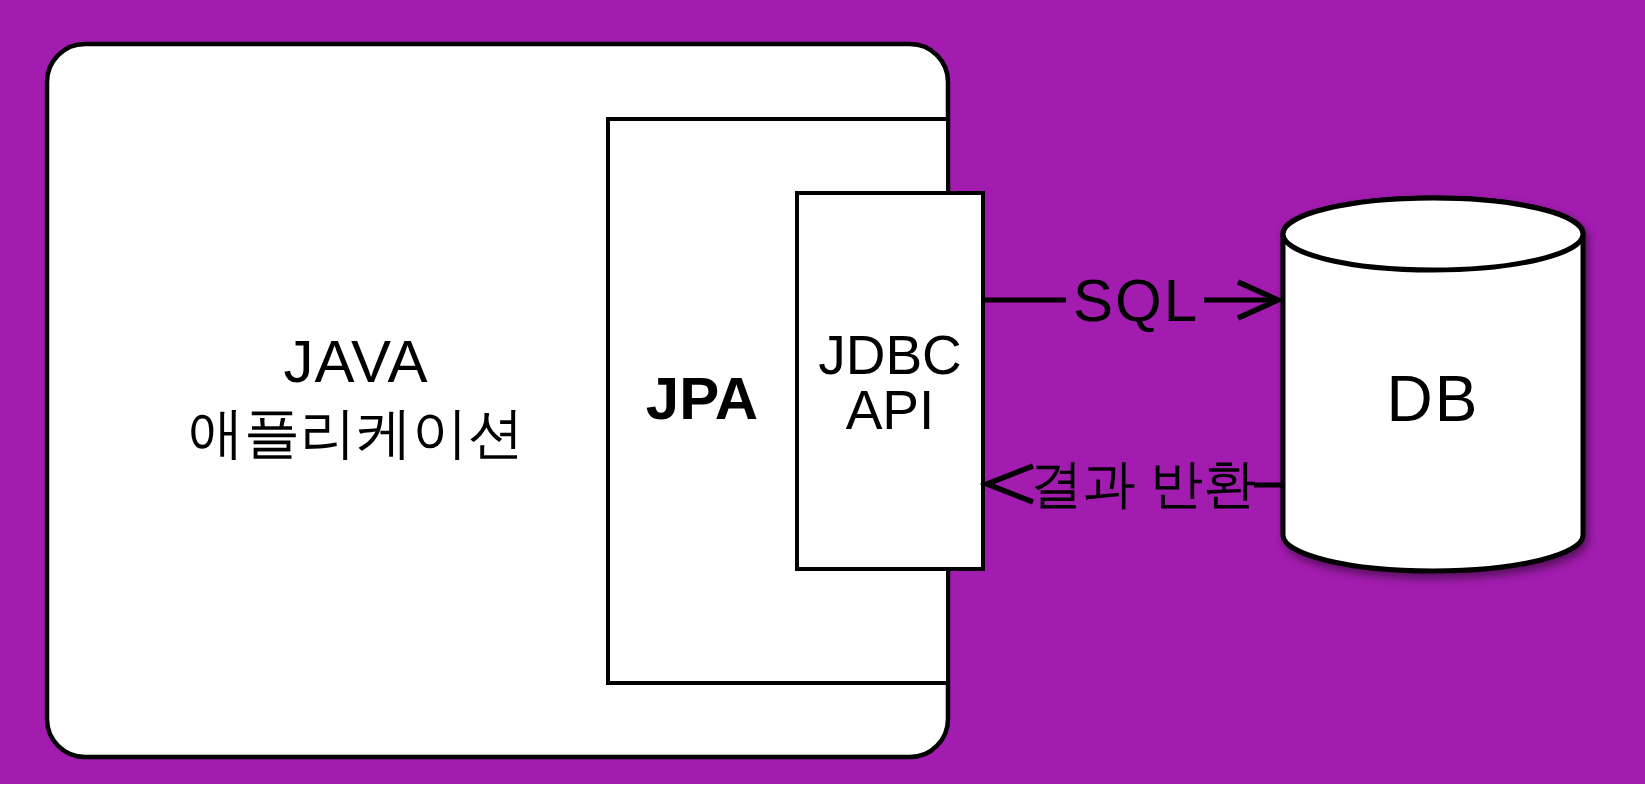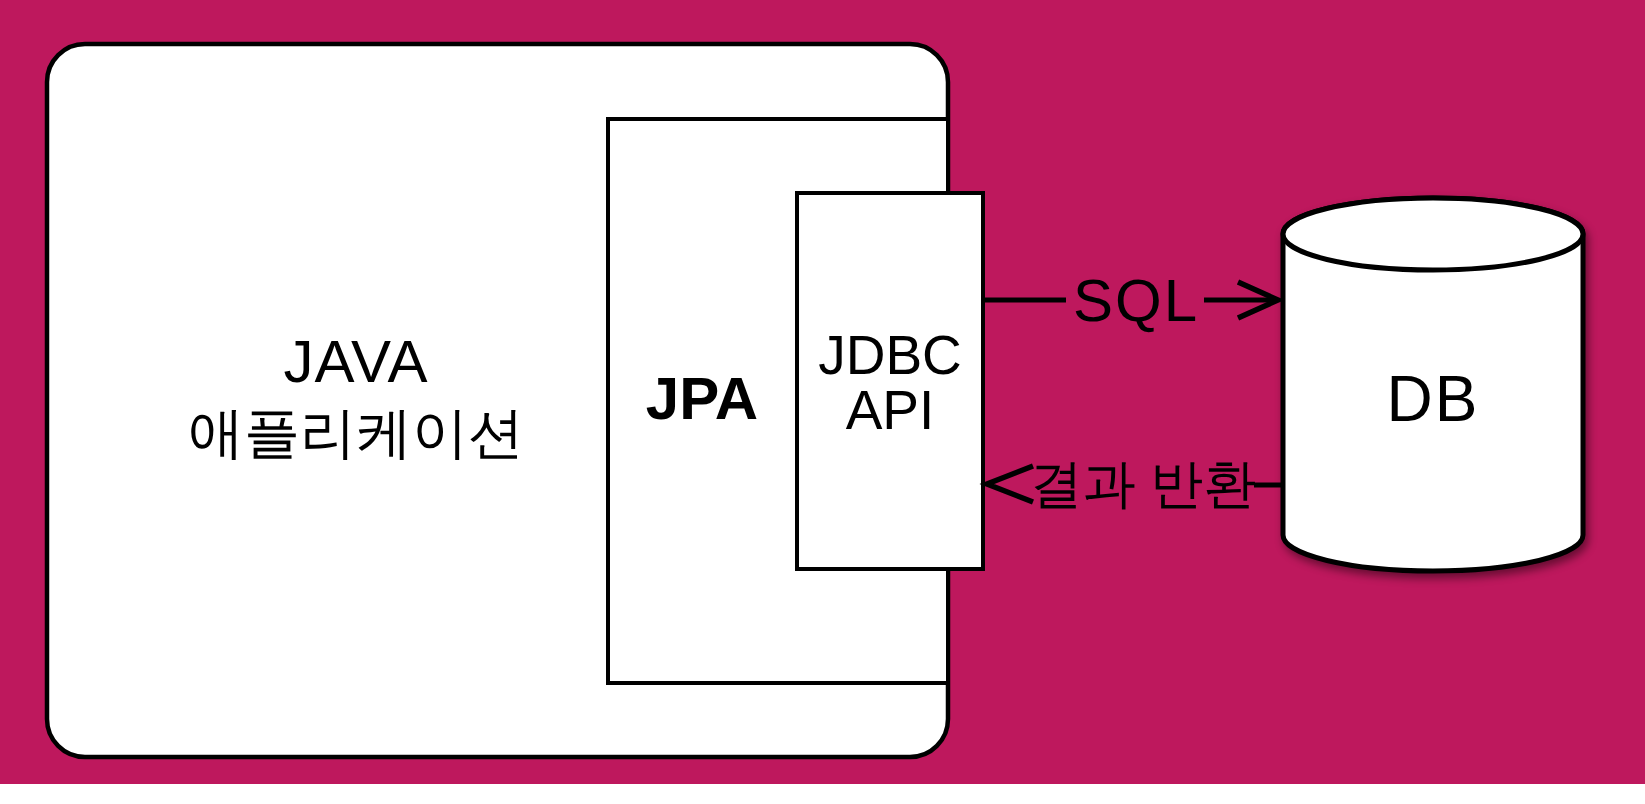--- a/index.html
+++ b/index.html
@@ -4,21 +4,21 @@
 <style>
   html, body {
     margin: 0;
     padding: 0;
     background: #ffffff;
   }
   .canvas {
     position: relative;
     width: 1645px;
     height: 784px;
-    background: #be185d;
+    background: #a21caf;
     overflow: hidden;
     font-family: "Liberation Sans", "DejaVu Sans", sans-serif;
   }
   svg { display: block; }
   .shape {
     fill: #ffffff;
     stroke: #000000;
   }
   .thick { stroke-width: 5; }
   .box   { stroke-width: 4; }

